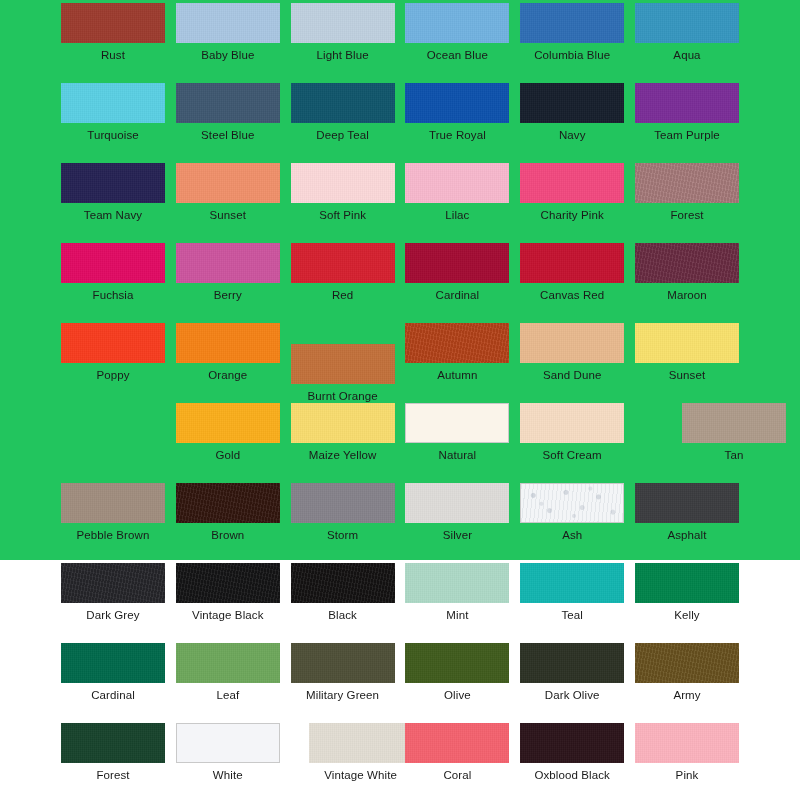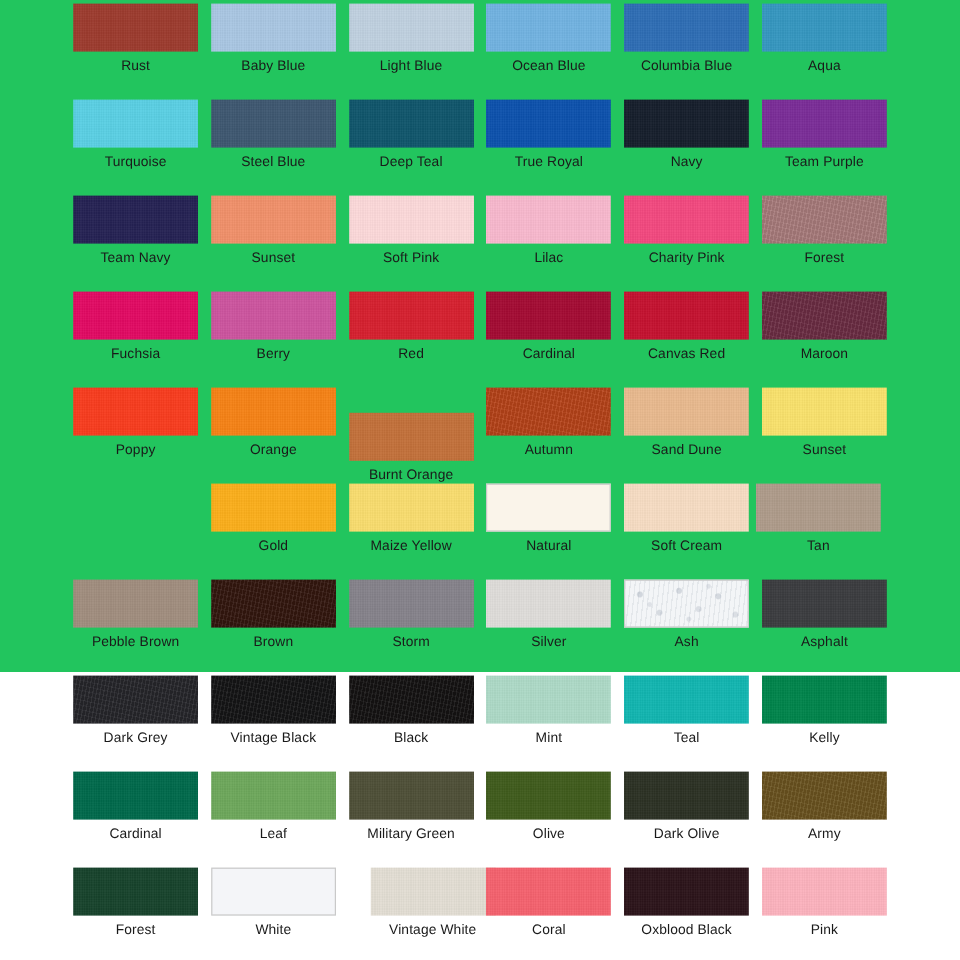--- a/index.html
+++ b/index.html
@@ -281,21 +281,21 @@
         <div class="tex tex-none"></div>
       </div>
       <div class="swatch-label">Natural</div>
     </div>
     <div class="swatch-cell" style="left: 520.2px; top: 403px;">
       <div class="swatch-chip" title="Soft Cream" style="background: rgb(246, 220, 195);">
         <div class="tex tex-weave"></div>
       </div>
       <div class="swatch-label">Soft Cream</div>
     </div>
-    <div class="swatch-cell" style="left: 602px; top: 403px; padding-left: 28px;">
+    <div class="swatch-cell" style="left: 654px; top: 403px; padding-left: 28px;">
       <div class="swatch-chip" title="Tan" style="background: rgb(174, 155, 138);">
         <div class="tex tex-weave"></div>
       </div>
       <div class="swatch-label">Tan</div>
     </div>
     <div class="swatch-cell" style="left: 61px; top: 483px;">
       <div class="swatch-chip" title="Pebble Brown" style="background: rgb(160, 141, 126);">
         <div class="tex tex-weave"></div>
       </div>
       <div class="swatch-label">Pebble Brown</div>

